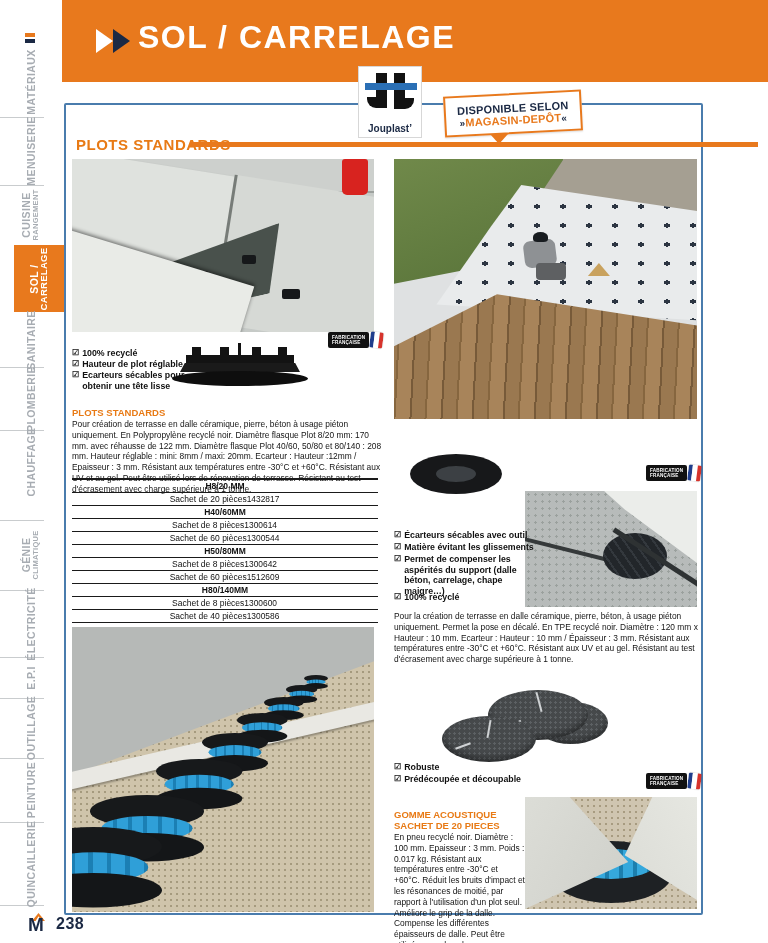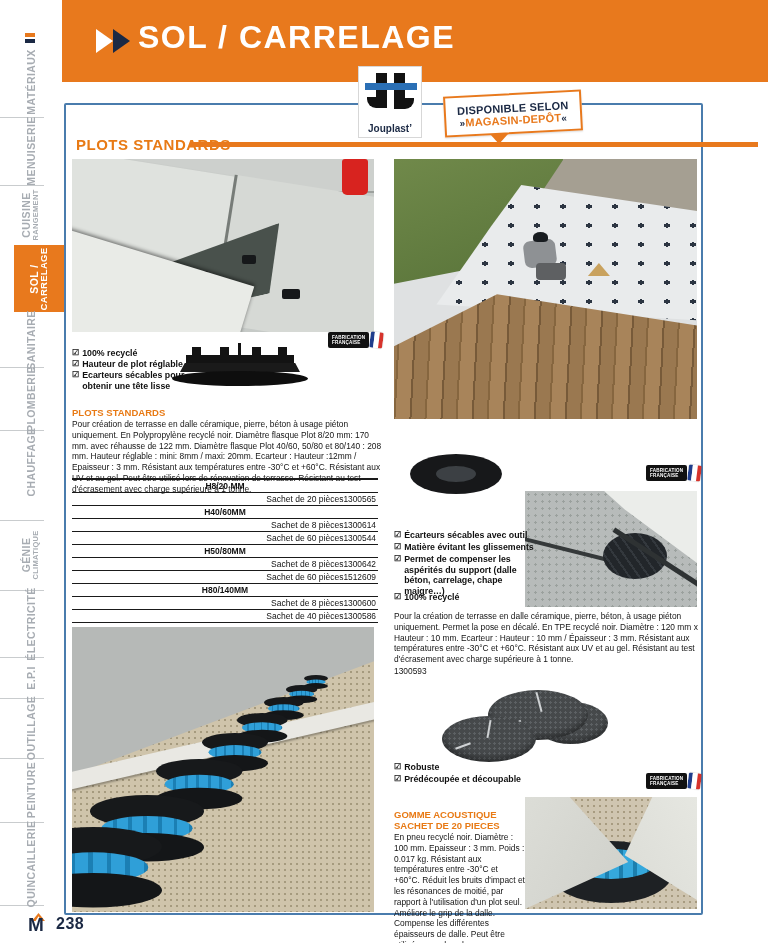--- a/index.html
+++ b/index.html
@@ -67,21 +67,21 @@
   .feat { position:absolute; display:flex; gap:3px; font-size:8.8px; font-weight:bold; color:#111; line-height:10.5px; }
   .feat .chk { font-size:8px; line-height:10px; }
 
   
   .blk-title { font-size:9.5px; font-weight:800; color:#E87A15; line-height:11px; }
   .blk-text { font-size:8.4px; color:#141414; line-height:10.8px; margin-top:1px; }
 
   
   .ptable { position:absolute; width:306px; border-top:2px solid #1a1a1a; font-size:8.5px; color:#111; }
   .ptable .g-h { text-align:center; font-weight:bold; border-bottom:1px solid #1a1a1a; padding:1px 0; }
-  .ptable .g-r { display:flex; justify-content:flex-end; border-bottom:1px solid #1a1a1a; padding:1px 2px 1px 1px; }
+  .ptable .g-r { display:flex; justify-content:center; border-bottom:1px solid #1a1a1a; padding:1px 2px 1px 1px; }
 
   
   
   .ph-tiles { background:#c6cac7; }
   .ph-tiles .row-top { position:absolute; inset:0 0 auto 0; height:34px; background:#cdd0cd; border-bottom:2px solid #9da19e; }
   .ph-tiles .t1 { position:absolute; left:-20px; top:10px; width:260px; height:120px; background:#dfe2de; transform:rotate(9deg); box-shadow:0 2px 3px rgba(0,0,0,.35); }
   .ph-tiles .t2 { position:absolute; left:150px; top:28px; width:170px; height:150px; background:#d6d9d5; transform:rotate(9deg); border-left:3px solid #777c78; }
   .ph-tiles .gap { position:absolute; left:28px; top:86px; width:190px; height:66px; background:#49514c; transform:rotate(-14deg); clip-path:polygon(0 30%,100% 0,86% 100%,6% 92%); }
   .ph-tiles .lift { position:absolute; left:-28px; top:96px; width:200px; height:100px; background:#e9ebe7; transform:rotate(17deg); box-shadow:0 -2px 4px rgba(0,0,0,.45); }
   .ph-tiles .ped { position:absolute; background:#16181a; border-radius:2px; }
@@ -311,21 +311,21 @@
 
     <div class="abs" style="left:6px;top:302px;width:314px">
       <div class="blk-title">PLOTS STANDARDS</div>
       <div class="blk-text">Pour création de terrasse en dalle céramique, pierre, béton à usage piéton uniquement. En Polypropylène recyclé noir. Diamètre flasque Plot 8/20 mm: 170 mm. avec réhausse de 122 mm. Diamètre flasque Plot 40/60, 50/80 et 80/140 : 208 mm. Hauteur réglable : mini: 8mm / maxi: 20mm. Ecarteur : Hauteur :12mm / Epaisseur : 3 mm. Résistant aux températures entre -30°C et +60°C. Résistant aux UV et au gel. Peut être utilisé lors de rénovation de terrasse. Résistant au test d'écrasement avec charge supérieure à 1 tonne.</div>
     </div>
 
     <div class="ptable" style="left:6px;top:373px">
       <div class="g-h">H8/20 MM</div>
       <div class="g-r">
           <span>Sachet de 20 pièces</span>
-          <span class="refcell">1300565</span>
+          <span class="refcell">1432817</span>
         </div>
       <div class="g-h">H40/60MM</div>
       <div class="g-r">
           <span>Sachet de 8 pièces</span>
           <span class="refcell">1300614</span>
         </div>
       <div class="g-r">
           <span>Sachet de 60 pièces</span>
           <span class="refcell">1300544</span>
         </div>
@@ -441,21 +441,20 @@
       <span class="chk">☑</span>
         <span>Permet de compenser les aspérités du support (dalle béton, carrelage, chape maigre…)</span>
       </div>
     <div class="feat" style="left:328px;top:487px;width:140px">
       <span class="chk">☑</span>
         <span>100% recyclé</span>
       </div>
 
     <div class="abs" style="left:328px;top:505px;width:312px">
       <div class="blk-text">Pour la création de terrasse en dalle céramique, pierre, béton, à usage piéton uniquement. Permet la pose en décalé. En TPE recyclé noir. Diamètre : 120 mm x Hauteur : 10 mm. Ecarteur : Hauteur : 10 mm / Épaisseur : 3 mm. Résistant aux températures entre -30°C et +60°C. Résistant aux UV et au gel. Résistant au test d'écrasement avec charge supérieure à 1 tonne.</div>
-      <div class="blk-text">1300593</div>
     </div>
 
     <div class="photo" style="left:376px;top:585px;width:170px;height:74px">
       <div class="disc" style="left:92px;top:12px;width:74px;height:42px">
           <i style="left:36px;top:4px;height:16px;transform:rotate(20deg)"></i>
         </div>
       <div class="disc" style="left:46px;top:0;width:100px;height:50px">
           <i style="left:50px;top:2px;height:20px;transform:rotate(-15deg)"></i>
           <i style="left:24px;top:26px;height:18px;transform:rotate(60deg)"></i>
         </div>

